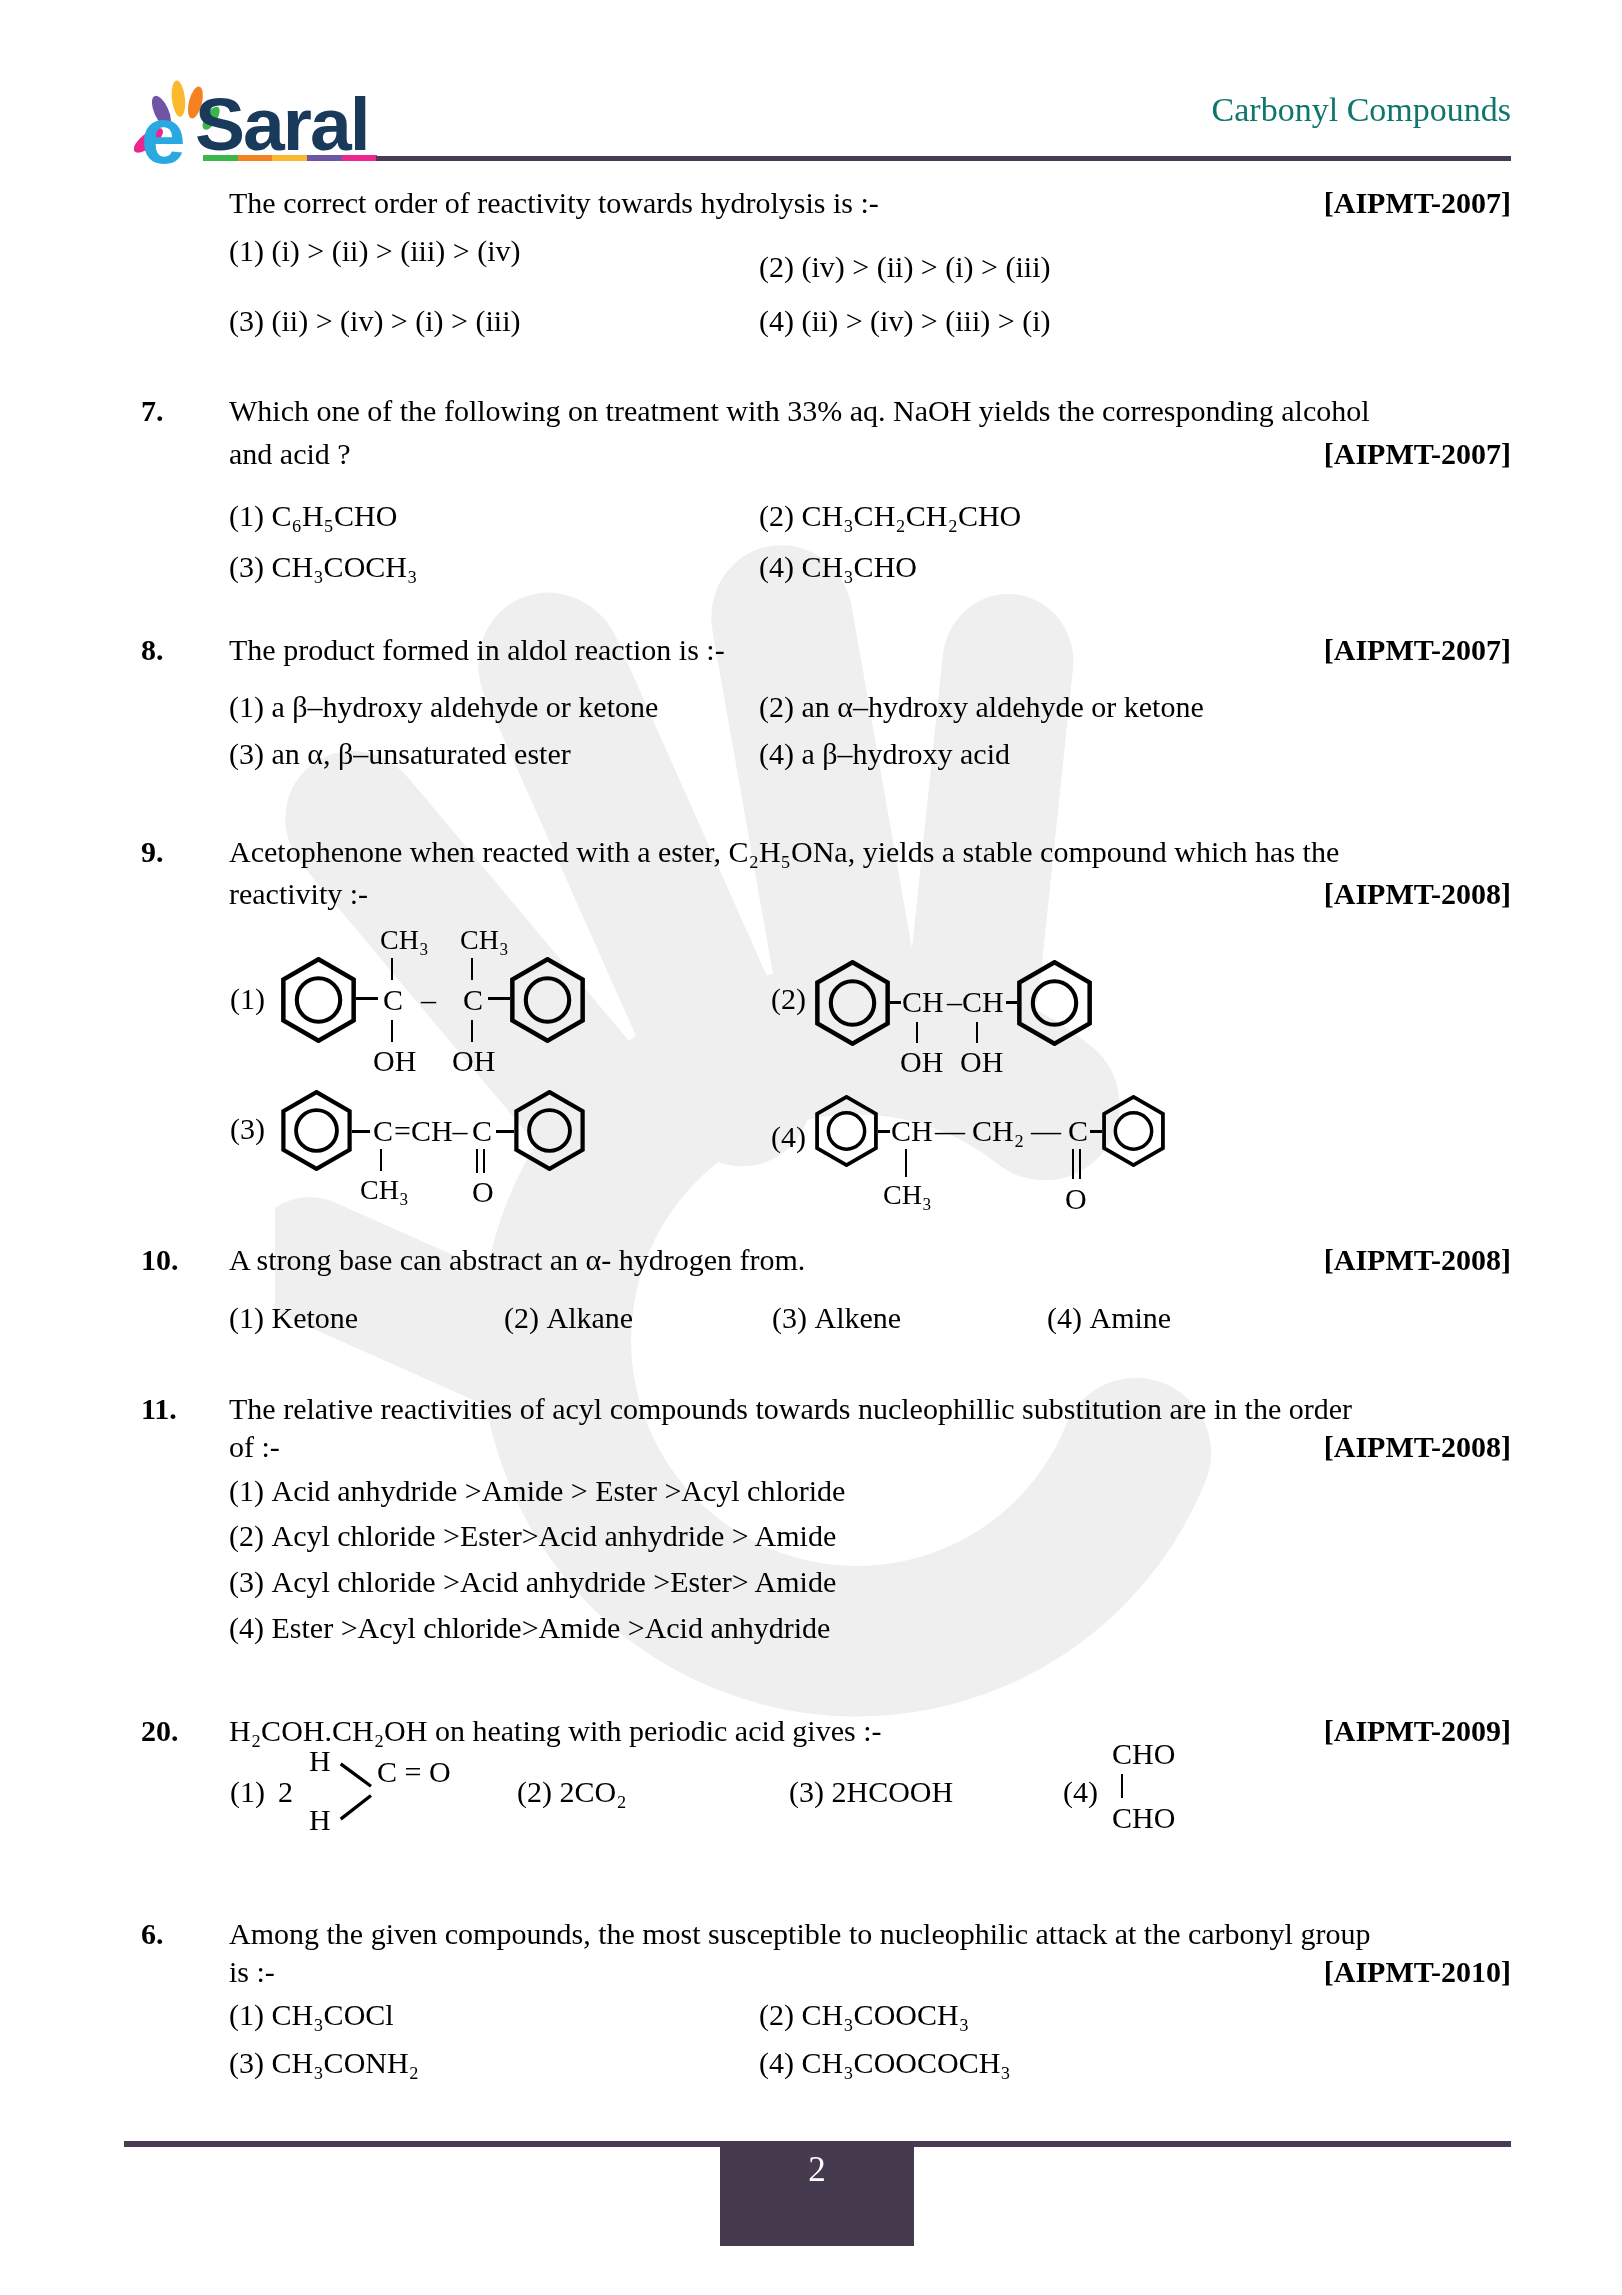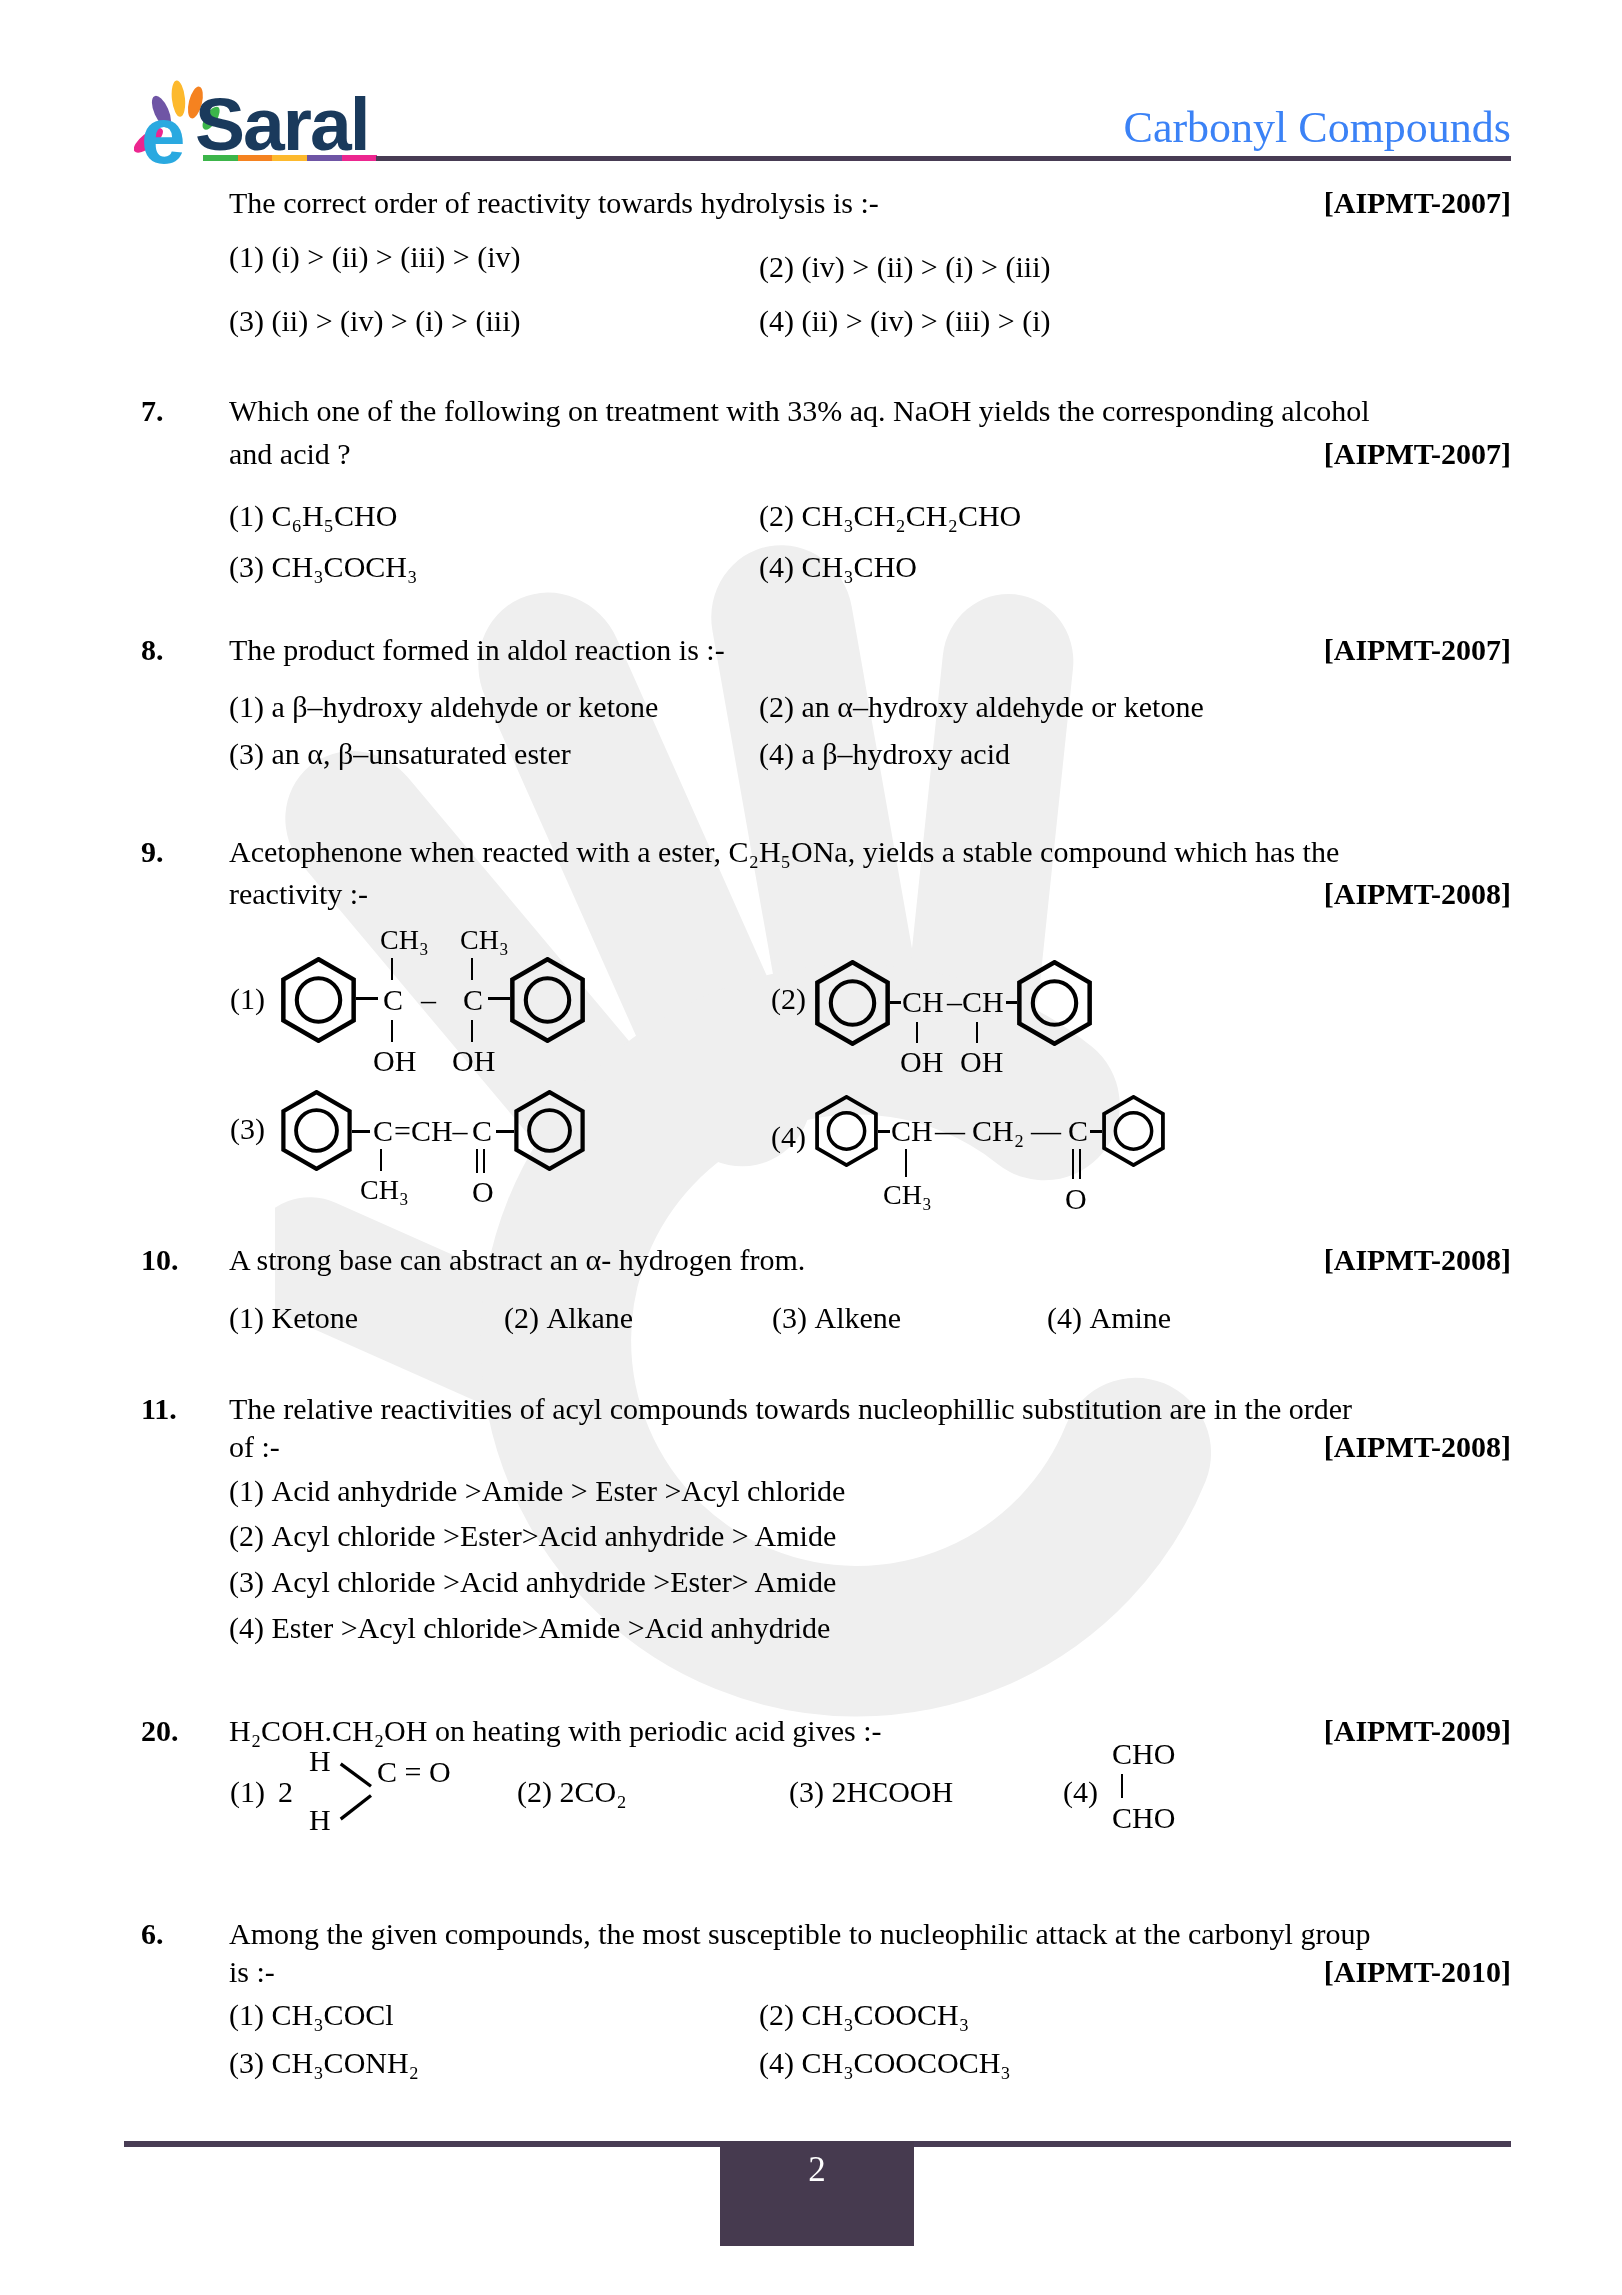--- a/index.html
+++ b/index.html
@@ -16,21 +16,21 @@
   .chem-sm{position:absolute;font-size:28px;white-space:nowrap}
   .sb{position:absolute;z-index:2}
   .vb{position:absolute;width:2px;background:#000}
   .db{position:absolute;width:5.2px;border-left:2px solid #000;border-right:2px solid #000}
   .hb{position:absolute;height:2.6px;background:#000}
   .ring{position:absolute}
   .ring polygon{fill:none;stroke:#000;stroke-width:6}
   .ring circle{fill:none;stroke:#000;stroke-width:5.5}
   .brand-e{position:absolute;left:141px;top:90px;font-family:"Liberation Sans",sans-serif;font-weight:bold;font-size:80px;color:#2aa9e0;z-index:2}
   .brand-name{position:absolute;left:195px;top:81px;font-family:"Liberation Sans",sans-serif;font-weight:bold;font-size:75px;letter-spacing:-2px;color:#1a3a5c;z-index:2}
-  .chapter{position:absolute;right:111px;top:102px;font-size:44px;color:#3b82f6;z-index:2}
+  .chapter{position:absolute;right:111px;top:91px;font-size:34px;color:#0f766e;z-index:2}
   .mcseg{position:absolute;top:155px;height:5.9px;width:35px;z-index:2}
   .hrule{position:absolute;top:156px;height:5.2px;background:#483c54;left:376px;right:111px;z-index:2}
   .f-rule{position:absolute;top:2141px;height:5.9px;left:124px;right:111px;background:#483c54;z-index:2}
   .f-box{position:absolute;left:720px;top:2141px;width:194px;height:105px;background:#463a4f;z-index:3;text-align:center}
   .f-num{font-size:35px;color:#ffffff;display:inline-block;margin-top:9.2px}
   .wm{position:absolute;left:275px;top:497px;z-index:0}
 </style>
 </head>
 <body>
 
@@ -57,21 +57,21 @@
 <span class="chapter">Carbonyl Compounds</span>
 <div class="mcseg" style="left:203px;background:#3cb54a"></div>
 <div class="mcseg" style="left:238px;background:#f58220"></div>
 <div class="mcseg" style="left:272px;background:#fdb92d"></div>
 <div class="mcseg" style="left:307px;background:#6f55a5"></div>
 <div class="mcseg" style="left:342px;background:#ec268f"></div>
 <div class="hrule"></div>
 
 <div class="abs stem" style="left:229px;top:186px">The correct order of reactivity towards hydrolysis is :-</div>
 <div class="abs tag" style="top:186px">[AIPMT-2007]</div>
-<div class="abs opt" style="left:229px;top:240px"><span>(1)</span>&nbsp;<span>(i) &gt; (ii) &gt; (iii) &gt; (iv)</span></div>
+<div class="abs opt" style="left:229px;top:234px"><span>(1)</span>&nbsp;<span>(i) &gt; (ii) &gt; (iii) &gt; (iv)</span></div>
 <div class="abs opt" style="left:759px;top:250px"><span>(2)</span>&nbsp;<span>(iv) &gt; (ii) &gt; (i) &gt; (iii)</span></div>
 <div class="abs opt" style="left:229px;top:304px"><span>(3)</span>&nbsp;<span>(ii) &gt; (iv) &gt; (i) &gt; (iii)</span></div>
 <div class="abs opt" style="left:759px;top:304px"><span>(4)</span>&nbsp;<span>(ii) &gt; (iv) &gt; (iii) &gt; (i)</span></div>
 
 <div class="abs qnum" style="left:141px;top:394px">7.</div>
 <div class="abs stem" style="left:229px;top:394px">Which one of the following on treatment with 33% aq. NaOH yields the corresponding alcohol</div>
 <div class="abs stem" style="left:229px;top:437px">and acid ?</div>
 <div class="abs tag" style="top:437px">[AIPMT-2007]</div>
 <div class="abs opt" style="left:229px;top:499px"><span>(1)</span>&nbsp;<span>C₆H₅CHO</span></div>
 <div class="abs opt" style="left:759px;top:499px"><span>(2)</span>&nbsp;<span>CH₃CH₂CH₂CHO</span></div>

